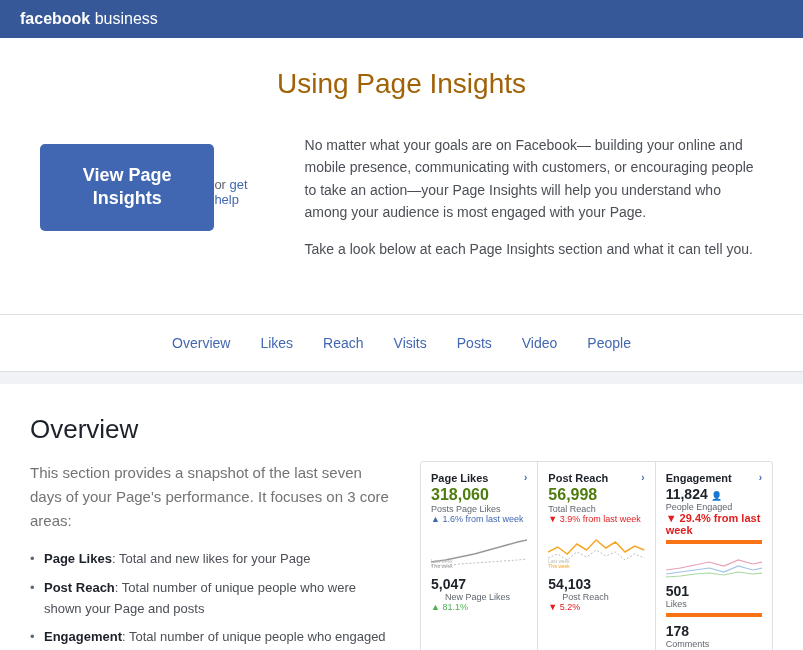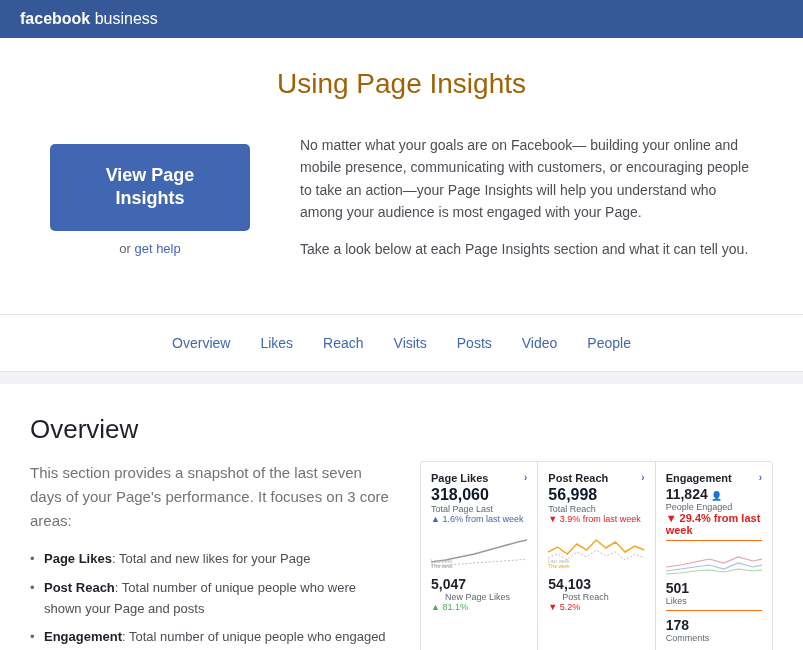--- a/index.html
+++ b/index.html
@@ -41,21 +41,21 @@
     }
     .top-content {
       display: flex;
       align-items: flex-start;
       gap: 40px;
       text-align: left;
     }
     .left-panel {
       flex: 0 0 220px;
       display: flex;
-      flex-direction: column;
+      flex-direction: row;
       align-items: center;
       padding-top: 10px;
     }
     .view-insights-btn {
       background: #4267b2;
       color: white;
       border: none;
       border-radius: 5px;
       padding: 20px 30px;
       font-size: 18px;
@@ -193,21 +193,21 @@
       justify-content: space-between;
       align-items: center;
     }
     .dash-arrow {
       color: #4267b2;
       font-size: 10px;
     }
     .dash-main-num {
       font-size: 16px;
       font-weight: 700;
-      color: #0f172a;
+      color: #4d7c0f;
     }
     .dash-label {
       font-size: 9px;
       color: #606770;
     }
     .dash-change {
       font-size: 9px;
       color: #4267b2;
       margin-bottom: 8px;
     }
@@ -232,21 +232,21 @@
     
     .mini-chart {
       margin: 6px 0 4px;
       height: 36px;
     }
 
     
     .right-stat {
       margin-bottom: 6px;
       padding-bottom: 4px;
-      border-bottom: 1px solid #f97316;
+      border-bottom: 4px solid #f97316;
     }
     .right-stat:last-child { border-bottom: none; margin-bottom: 0; }
     .right-stat-num {
       font-size: 14px;
       font-weight: 700;
       color: #1d2129;
     }
     .right-stat-label {
       font-size: 9px;
       color: #606770;
@@ -315,21 +315,21 @@
       </div>
       <div class="overview-right">
         <div class="dashboard-preview">
 
           <div class="dash-panel">
             <div class="dash-panel-title">
               <span>Page Likes</span>
               <span class="dash-arrow">›</span>
             </div>
             <div class="dash-main-num">318,060</div>
-            <div class="dash-label">Total Page Last</div>
+            <div class="dash-label">Posts Page Likes</div>
             <div class="dash-change">▲ 1.6% from last week</div>
 
             <div class="mini-chart">
               <svg width="100%" height="36" viewBox="0 0 100 36" preserveAspectRatio="none">
                 <polyline points="0,30 15,28 30,25 45,22 60,18 75,14 90,10 100,8" fill="none" stroke="#999" stroke-width="1.5"></polyline>
                 <polyline points="0,34 15,33 30,32 45,31 60,30 75,29 90,28 100,27" fill="none" stroke="#bbb" stroke-width="1" stroke-dasharray="2,2"></polyline>
                 <text x="0" y="36" font-size="5" fill="#999">This week</text>
                 <text x="0" y="31" font-size="5" fill="#bbb">Last week</text>
               </svg>
             </div>

